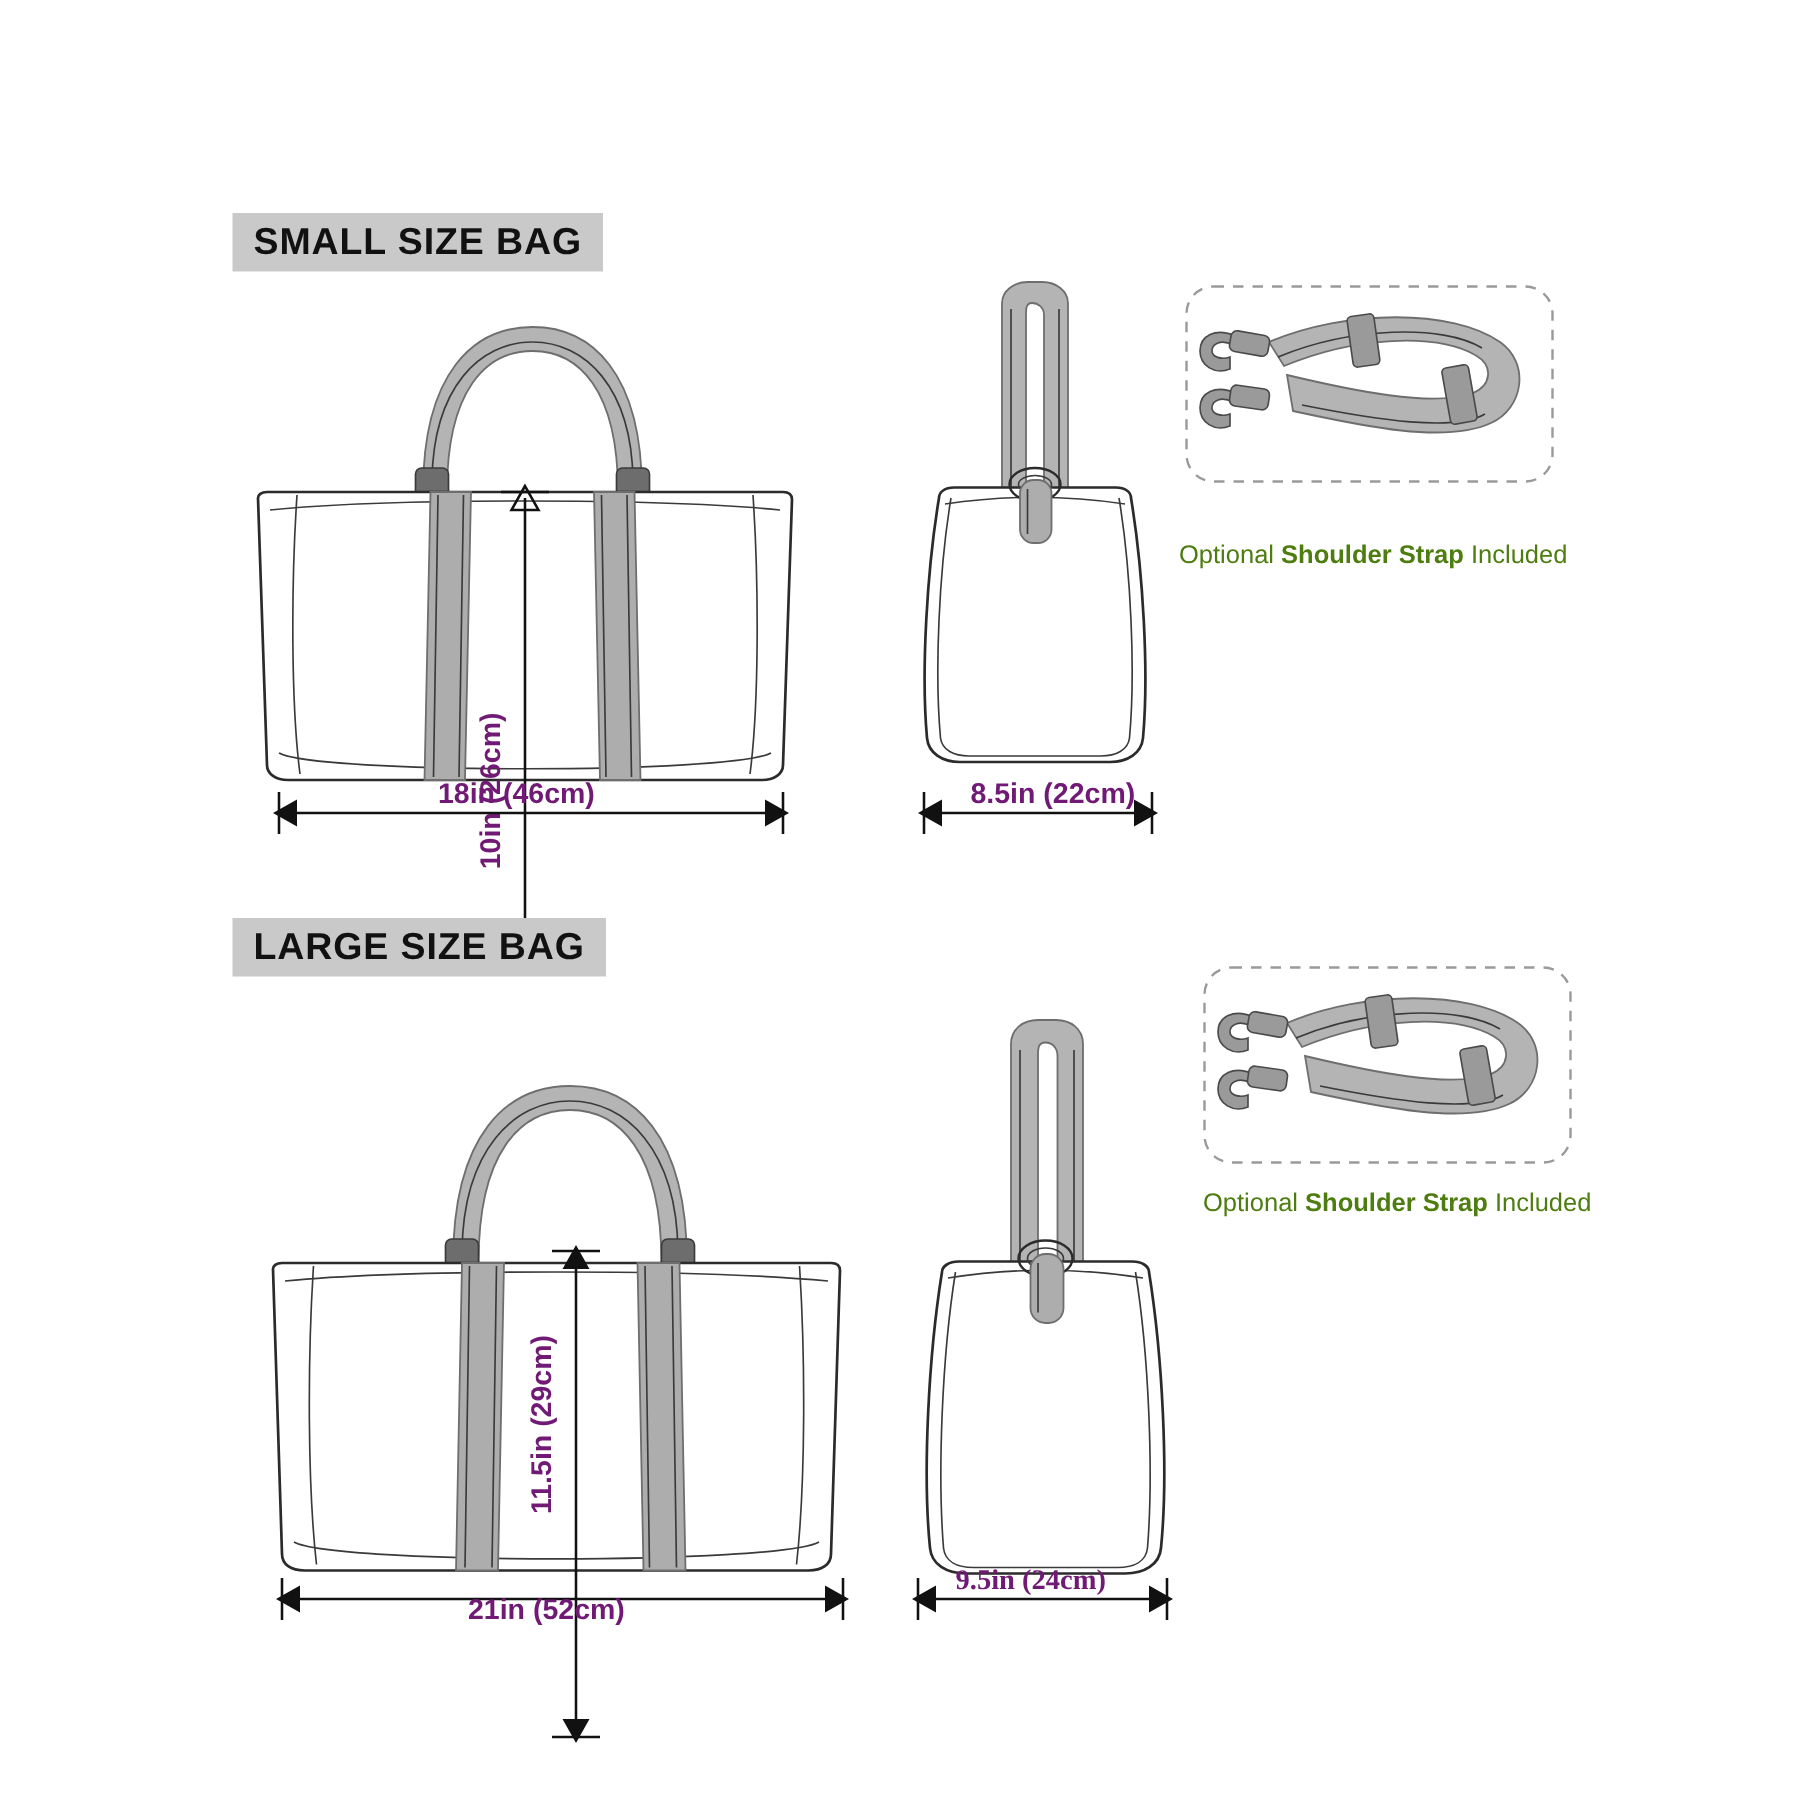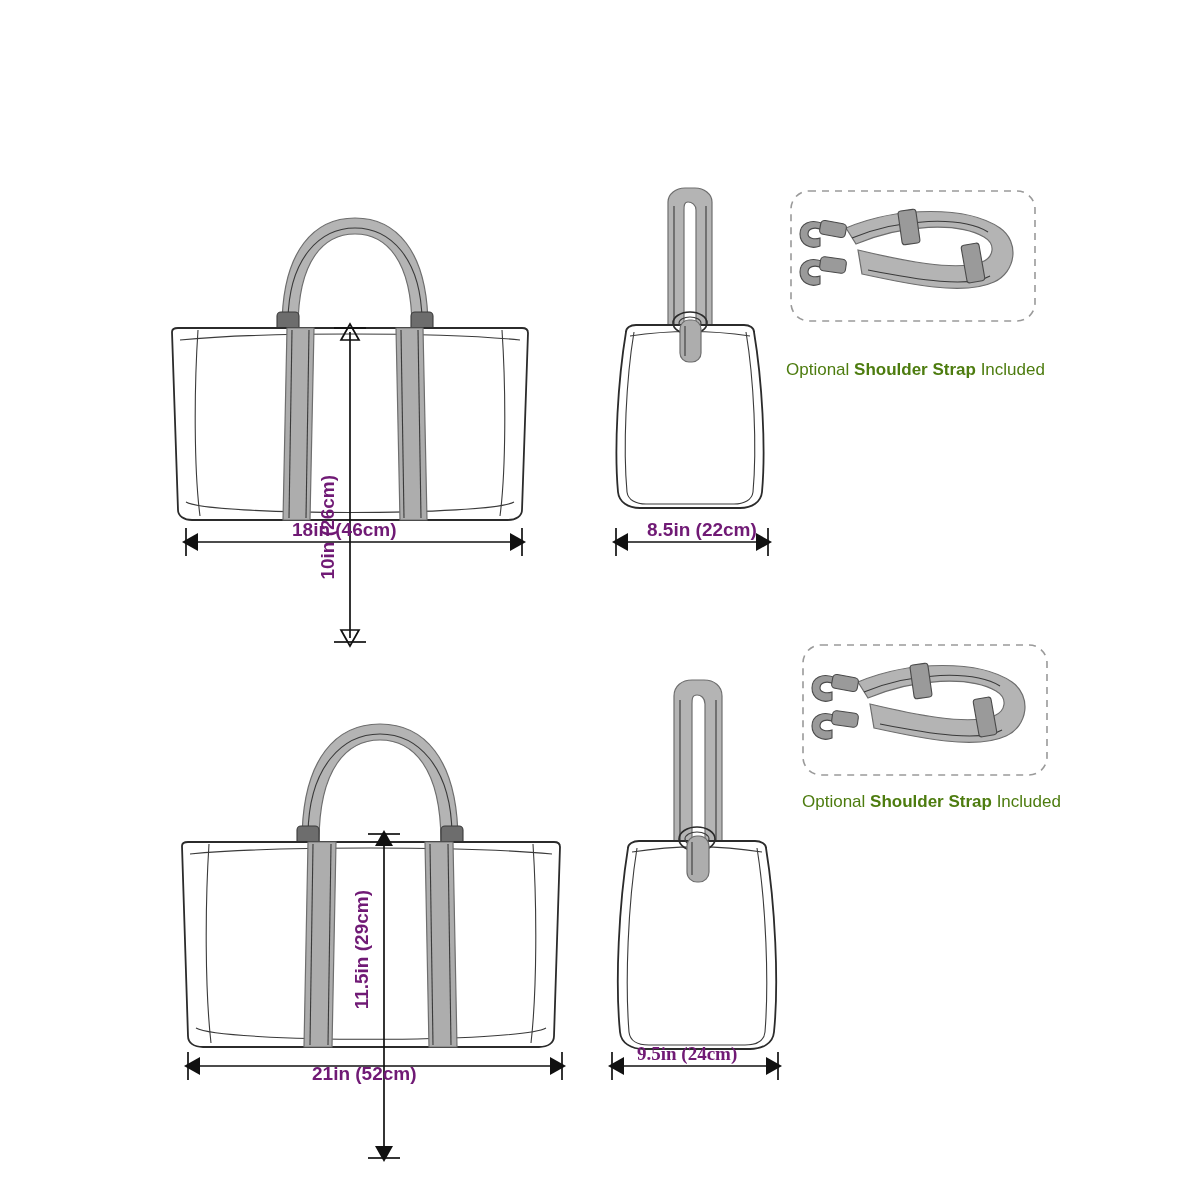--- a/index.html
+++ b/index.html
@@ -79,20 +79,21 @@
   .dash-box { fill: none; stroke: #9a9a9a; stroke-width: 1.6; stroke-dasharray: 7 6; }
   .arrow-ln { stroke: #111111; stroke-width: 1.7; fill: none; }
 </style>
 </head>
 <body>
 
 <div class="sheet">
 
   <div class="section" id="section-small">
 
+    <div class="section-title" id="title-small">SMALL SIZE BAG</div>
 
     <svg class="artwork" style="left:150px; top:60px;" width="400" height="360" viewBox="0 0 400 360">
 
       <path class="strap-fill" d="M132 148 C132 68, 166 38, 205 38 C244 38, 278 68, 278 148
                                    L262 148 C262 80, 236 54, 205 54 C174 54, 148 80, 148 148 Z"></path>
       <path class="ln-thin" d="M138 140 C139 78, 170 48, 205 48"></path>
       <path class="ln-thin" d="M272 140 C271 78, 240 48, 205 48"></path>
 
       <rect class="dark-part" x="127" y="132" width="22" height="22" rx="4"></rect>
       <rect class="dark-part" x="261" y="132" width="22" height="22" rx="4"></rect>
@@ -183,20 +184,21 @@
                                 C26 90, 20 88, 20 84 C20 79, 26 76, 34 80 Z"></path>
       <rect class="mid-part" x="32" y="70" width="26" height="14" rx="4" transform="rotate(8 45 77)"></rect>
     </svg>
     <div class="strap-caption" style="left:786px; top:240px;">
       <span>Optional </span><b>Shoulder Strap</b><span> Included</span>
     </div>
   </div>
 
   <div class="section" id="section-large">
 
+    <div class="section-title" id="title-large">LARGE SIZE BAG</div>
 
     <svg class="artwork" style="left:162px; top:70px;" width="420" height="400" viewBox="0 0 420 400">
       <path class="strap-fill" d="M140 172 C140 86, 176 54, 218 54 C260 54, 296 86, 296 172
                                    L279 172 C279 98, 251 70, 218 70 C185 70, 157 98, 157 172 Z"></path>
       <path class="ln-thin" d="M146 164 C147 96, 181 64, 218 64"></path>
       <path class="ln-thin" d="M290 164 C289 96, 255 64, 218 64"></path>
       <rect class="dark-part" x="135" y="156" width="22" height="22" rx="4"></rect>
       <rect class="dark-part" x="279" y="156" width="22" height="22" rx="4"></rect>
       <path class="body-fill" d="M20 176 C20 174, 22 172, 26 172 L392 172 C396 172, 398 174, 398 177
                                  L392 366 C392 373, 386 377, 377 377 L41 377

